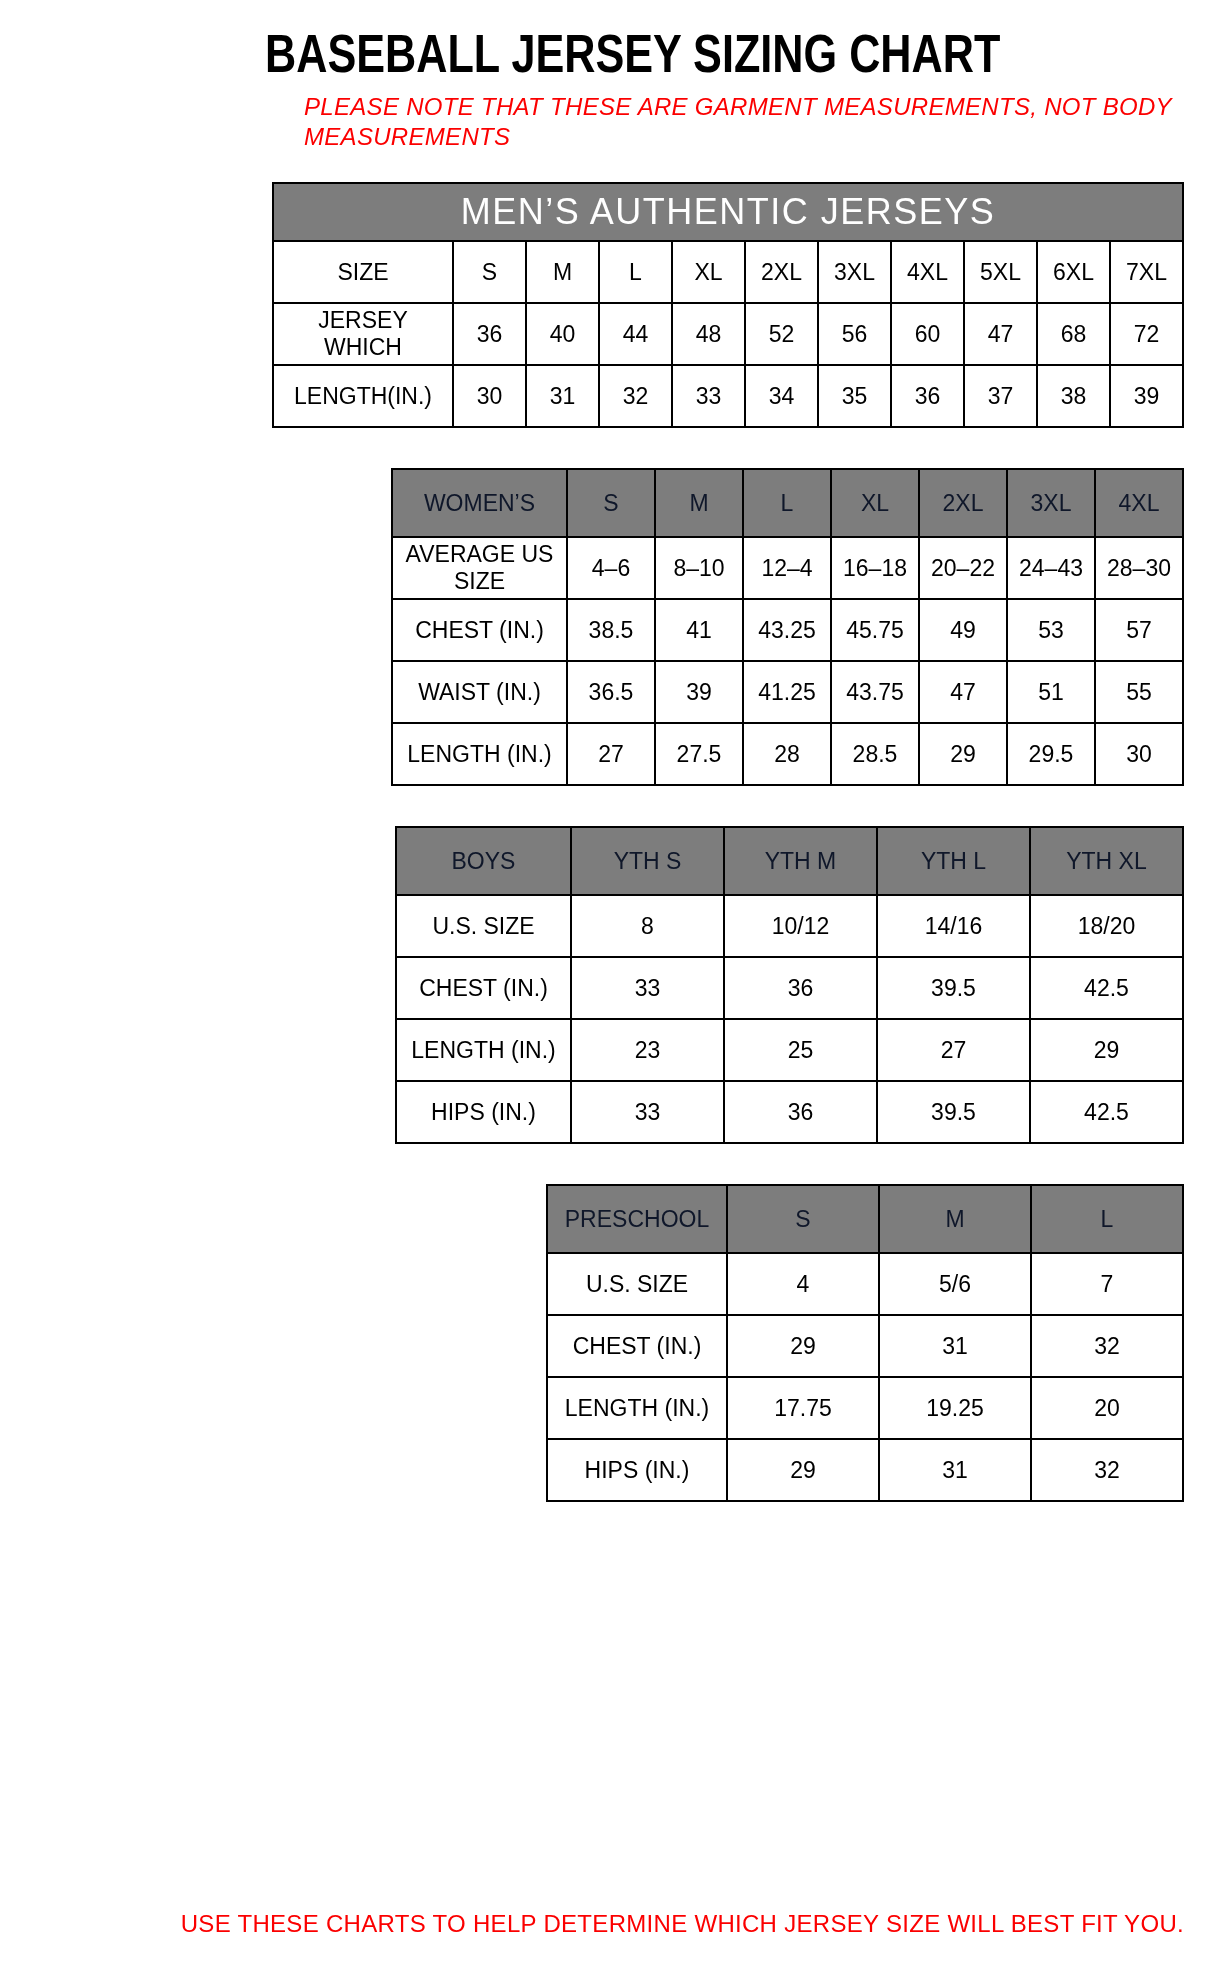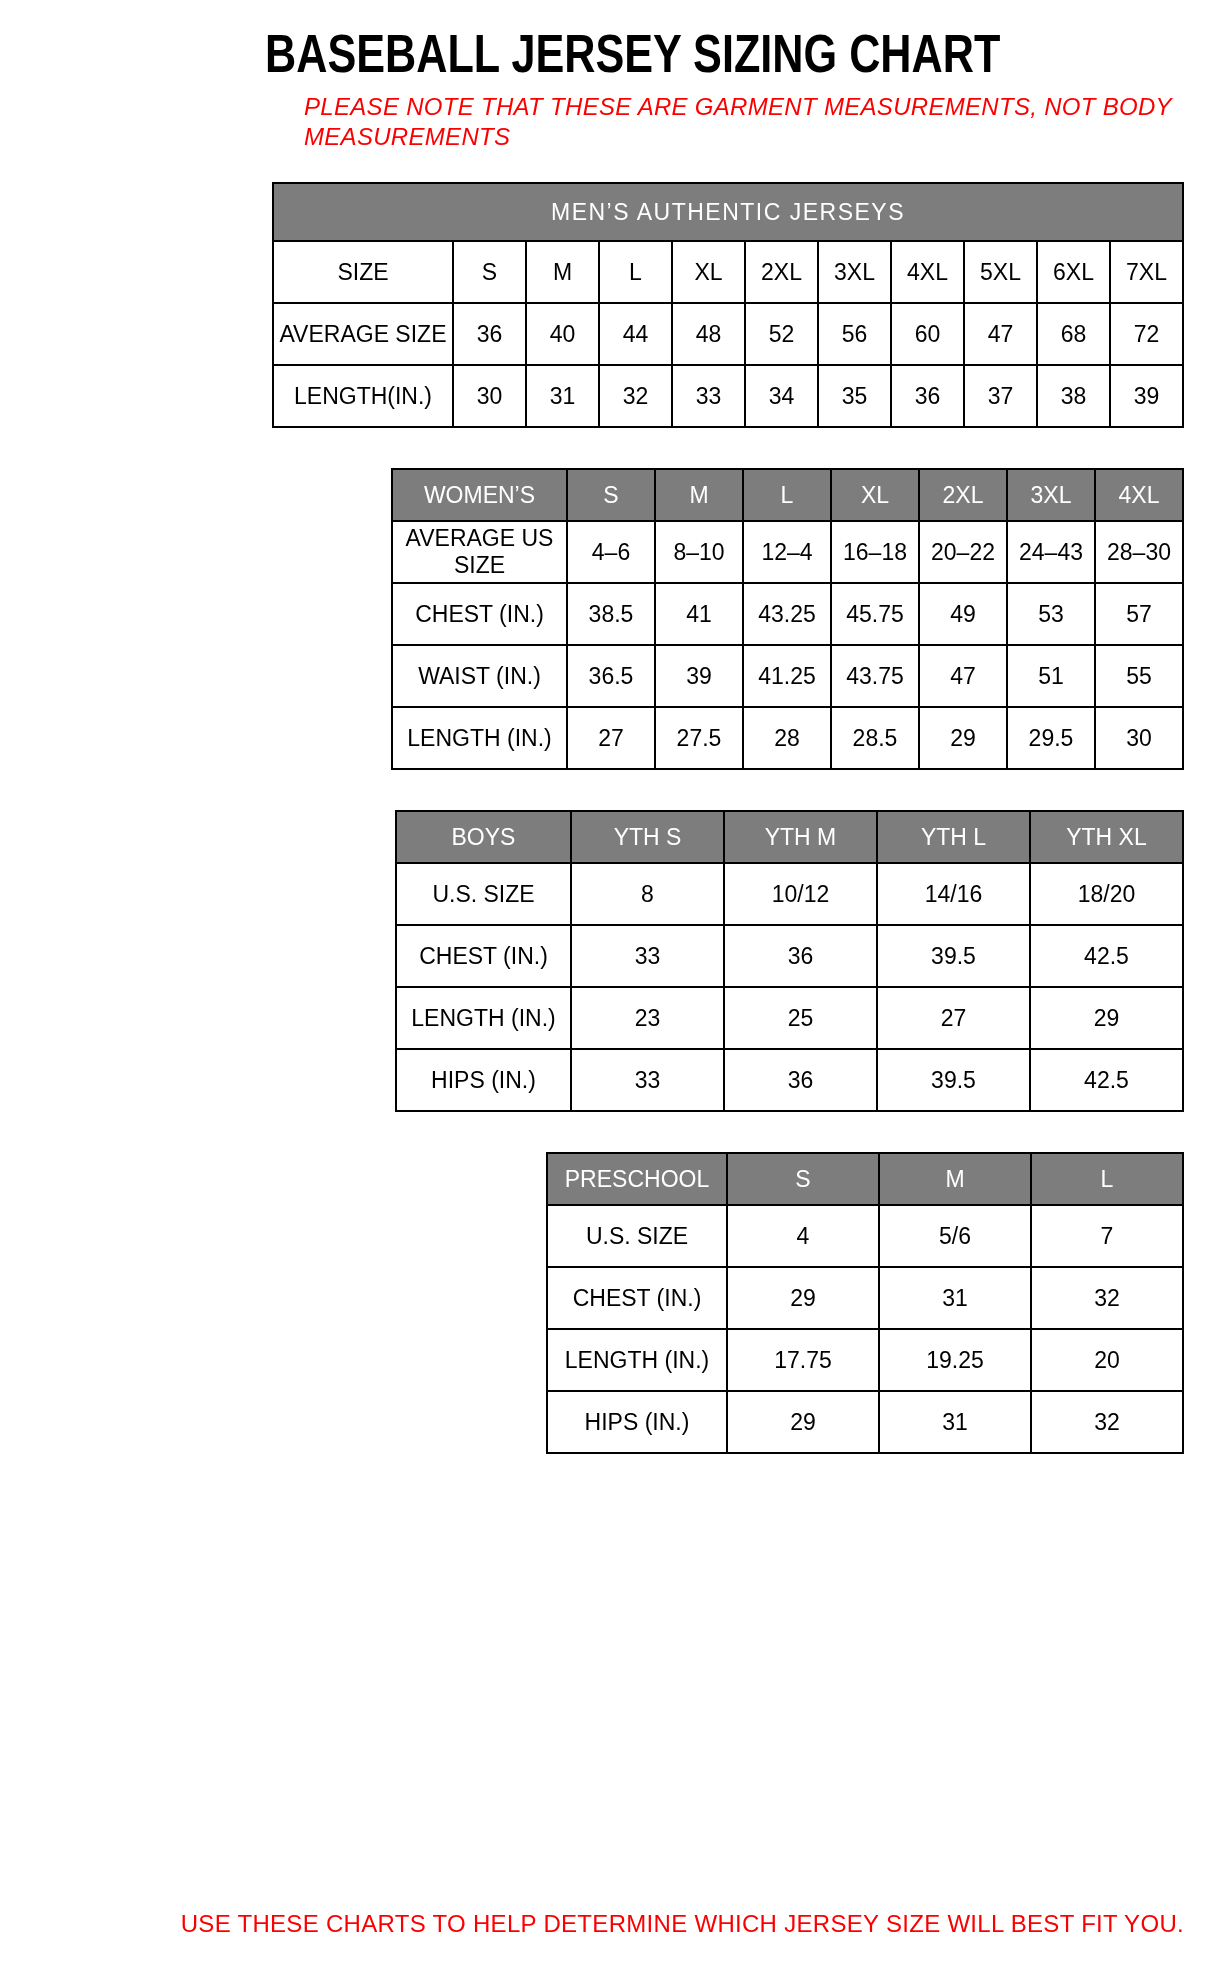--- a/index.html
+++ b/index.html
@@ -18,23 +18,23 @@
     margin:0 0 30px 0; color:var(--red);
     font-size:24px; line-height:1.25; max-width:880px; letter-spacing:0.3px;font-style:italic;
   }
   .tbl-wrap { margin-bottom:40px; }
   table.sizing { border-collapse:collapse; table-layout:fixed; }
   table.sizing td {
     border:2px solid #000; text-align:center; vertical-align:middle;
     font-size:23px; height:62px; padding:2px 4px; background:#fff; color:#000;
   }
   table.sizing td.banner {
-    background:var(--gray); color:#fff; font-size:23px; letter-spacing:1.5px; height:58px;
-  }
-  table.sizing td.ghdr { background:var(--gray); color:#ffffff; height:52px; }
+    background:var(--gray); color:#fff; font-size:36px; letter-spacing:1.5px; height:58px;
+  }
+  table.sizing td.ghdr { background:var(--gray); color:#0f172a; height:68px; }
   table.sizing td.whdr { height:62px; }
   .footer { margin:auto 0 8px 0; color:var(--red); font-size:24px; letter-spacing:0.3px; }
 </style>
 </head>
 <body>
 
 <div class="page">
 
   <h1 class="title">BASEBALL JERSEY SIZING CHART</h1>
 
@@ -66,21 +66,21 @@
             <td class="whdr">L</td>
             <td class="whdr">XL</td>
             <td class="whdr">2XL</td>
             <td class="whdr">3XL</td>
             <td class="whdr">4XL</td>
             <td class="whdr">5XL</td>
             <td class="whdr">6XL</td>
             <td class="whdr">7XL</td>
           </tr>
           <tr>
-            <td>AVERAGE SIZE</td>
+            <td>JERSEY WHICH</td>
             <td>36</td>
             <td>40</td>
             <td>44</td>
             <td>48</td>
             <td>52</td>
             <td>56</td>
             <td>60</td>
             <td>47</td>
             <td>68</td>
             <td>72</td>

